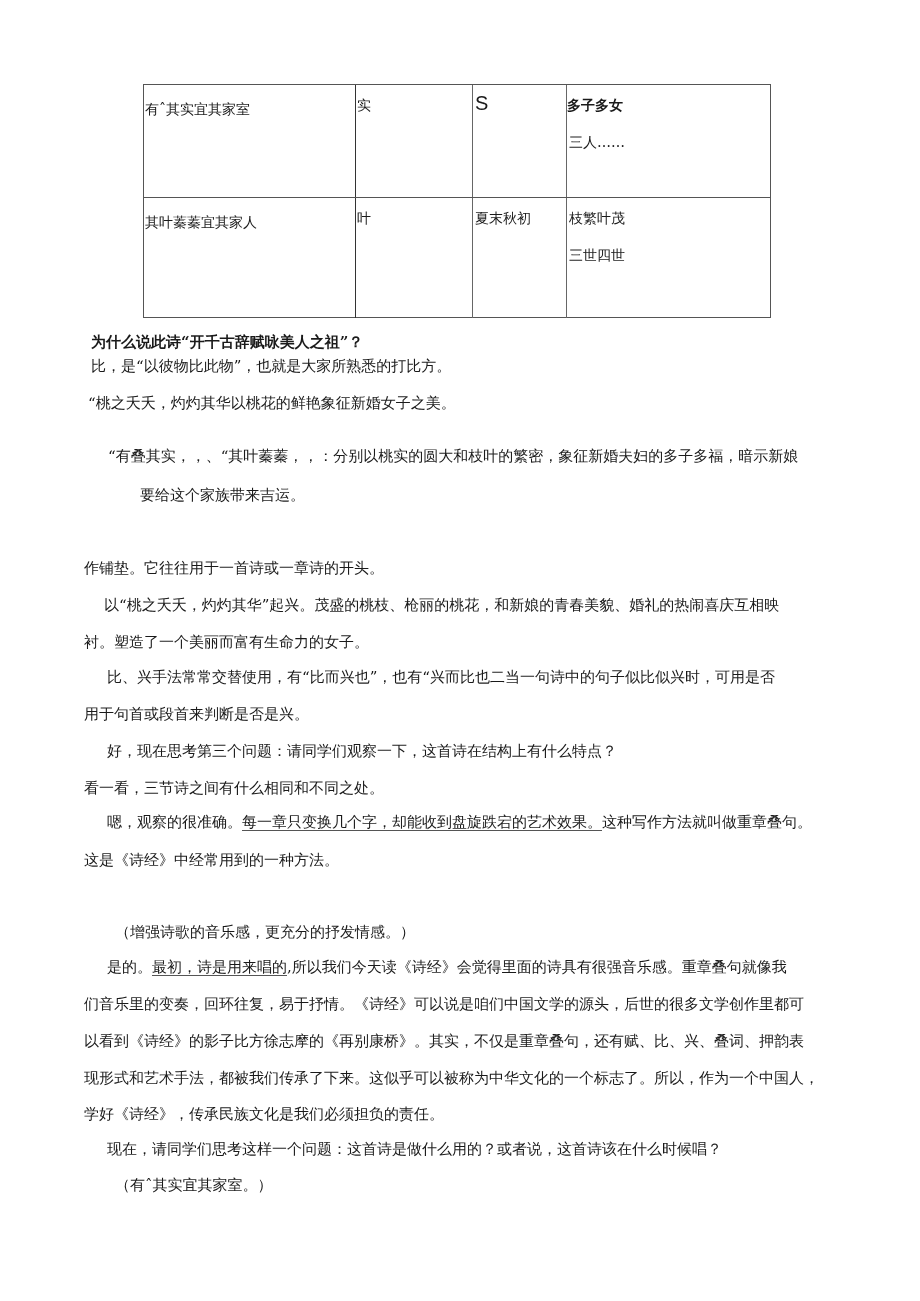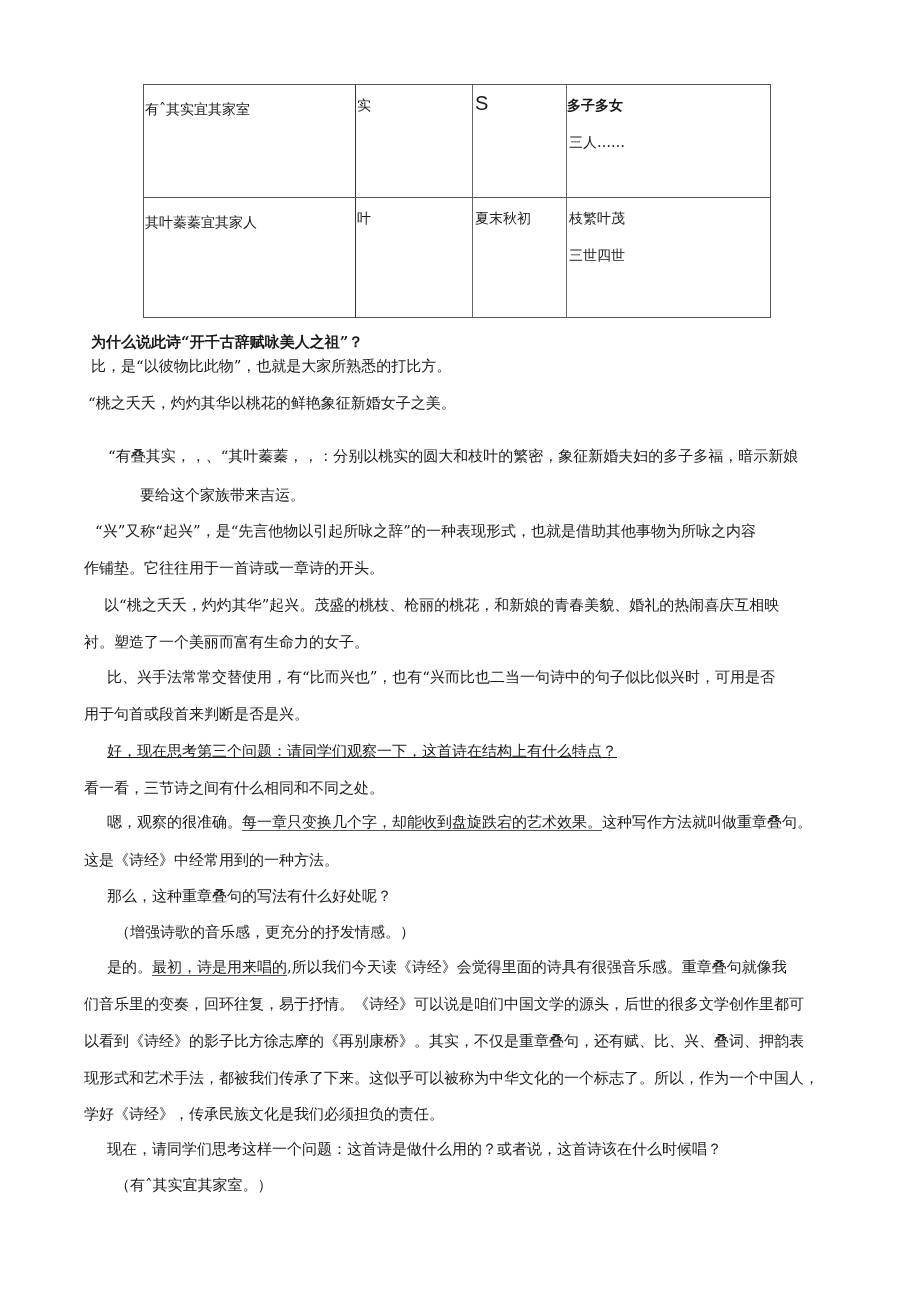--- a/index.html
+++ b/index.html
@@ -108,35 +108,33 @@
     </div>
   </div>
 
   <div class="line" style="left:91px; top:332px;font-weight:bold;">为什么说此诗“开千古辞赋咏美人之祖”？</div>
   <div class="line" style="left:91px; top:356px;">比，是“以彼物比此物”，也就是大家所熟悉的打比方。</div>
   <div class="line" style="left:88px; top:393px;">“桃之夭夭，灼灼其华以桃花的鲜艳象征新婚女子之美。</div>
 
   <div class="line" style="left:108px; top:446px;">“有叠其实，，、“其叶蓁蓁，，：分别以桃实的圆大和枝叶的繁密，象征新婚夫妇的多子多福，暗示新娘</div>
   <div class="line" style="left:92px; top:485px;margin-left:48px;">要给这个家族带来吉运。</div>
 
-  <div class="line" style="left:95px; top:521px;">“兴”又称“起兴”，是“先言他物以引起所咏之辞”的一种表现形式，也就是借助其他事物为所咏之内容</div>
   <div class="line" style="left:84px; top:558px;">作铺垫。它往往用于一首诗或一章诗的开头。</div>
   <div class="line" style="left:104px; top:595px;">以“桃之夭夭，灼灼其华”起兴。茂盛的桃枝、枪丽的桃花，和新娘的青春美貌、婚礼的热闹喜庆互相映</div>
   <div class="line" style="left:84px; top:632px;">衬。塑造了一个美丽而富有生命力的女子。</div>
 
   <div class="line" style="left:107px; top:667px;">比、兴手法常常交替使用，有“比而兴也”，也有“兴而比也二当一句诗中的句子似比似兴时，可用是否</div>
   <div class="line" style="left:84px; top:704px;">用于句首或段首来判断是否是兴。</div>
-  <div class="line" style="left:107px; top:741px;text-decoration:underline;">好，现在思考第三个问题：请同学们观察一下，这首诗在结构上有什么特点？</div>
+  <div class="line" style="left:107px; top:741px;">好，现在思考第三个问题：请同学们观察一下，这首诗在结构上有什么特点？</div>
   <div class="line" style="left:84px; top:778px;text-align:center;">看一看，三节诗之间有什么相同和不同之处。</div>
 
   <div class="line" style="left:107px; top:812px;">
     <span>嗯，观察的很准确。</span><span class="ul">每一章只变换几个字，却能收到盘旋跌宕的艺术效果。</span><span>这种写作方法就叫做重章叠句。</span>
   </div>
   <div class="line" style="left:84px; top:850px;">这是《诗经》中经常用到的一种方法。</div>
-  <div class="line" style="left:107px; top:886px;">那么，这种重章叠句的写法有什么好处呢？</div>
   <div class="line" style="left:115px; top:922px;">（增强诗歌的音乐感，更充分的抒发情感。）</div>
 
   <div class="line" style="left:107px; top:957px;">
     <span>是的。</span><span class="ul">最初，诗是用来唱的</span><span>,所以我们今天读《诗经》会觉得里面的诗具有很强音乐感。重章叠句就像我</span>
   </div>
   <div class="line" style="left:84px; top:994px;">们音乐里的变奏，回环往复，易于抒情。《诗经》可以说是咱们中国文学的源头，后世的很多文学创作里都可</div>
   <div class="line" style="left:84px; top:1031px;">以看到《诗经》的影子比方徐志摩的《再别康桥》。其实，不仅是重章叠句，还有赋、比、兴、叠词、押韵表</div>
   <div class="line" style="left:84px; top:1068px;">现形式和艺术手法，都被我们传承了下来。这似乎可以被称为中华文化的一个标志了。所以，作为一个中国人，</div>
   <div class="line" style="left:84px; top:1104px;">学好《诗经》，传承民族文化是我们必须担负的责任。</div>
 

